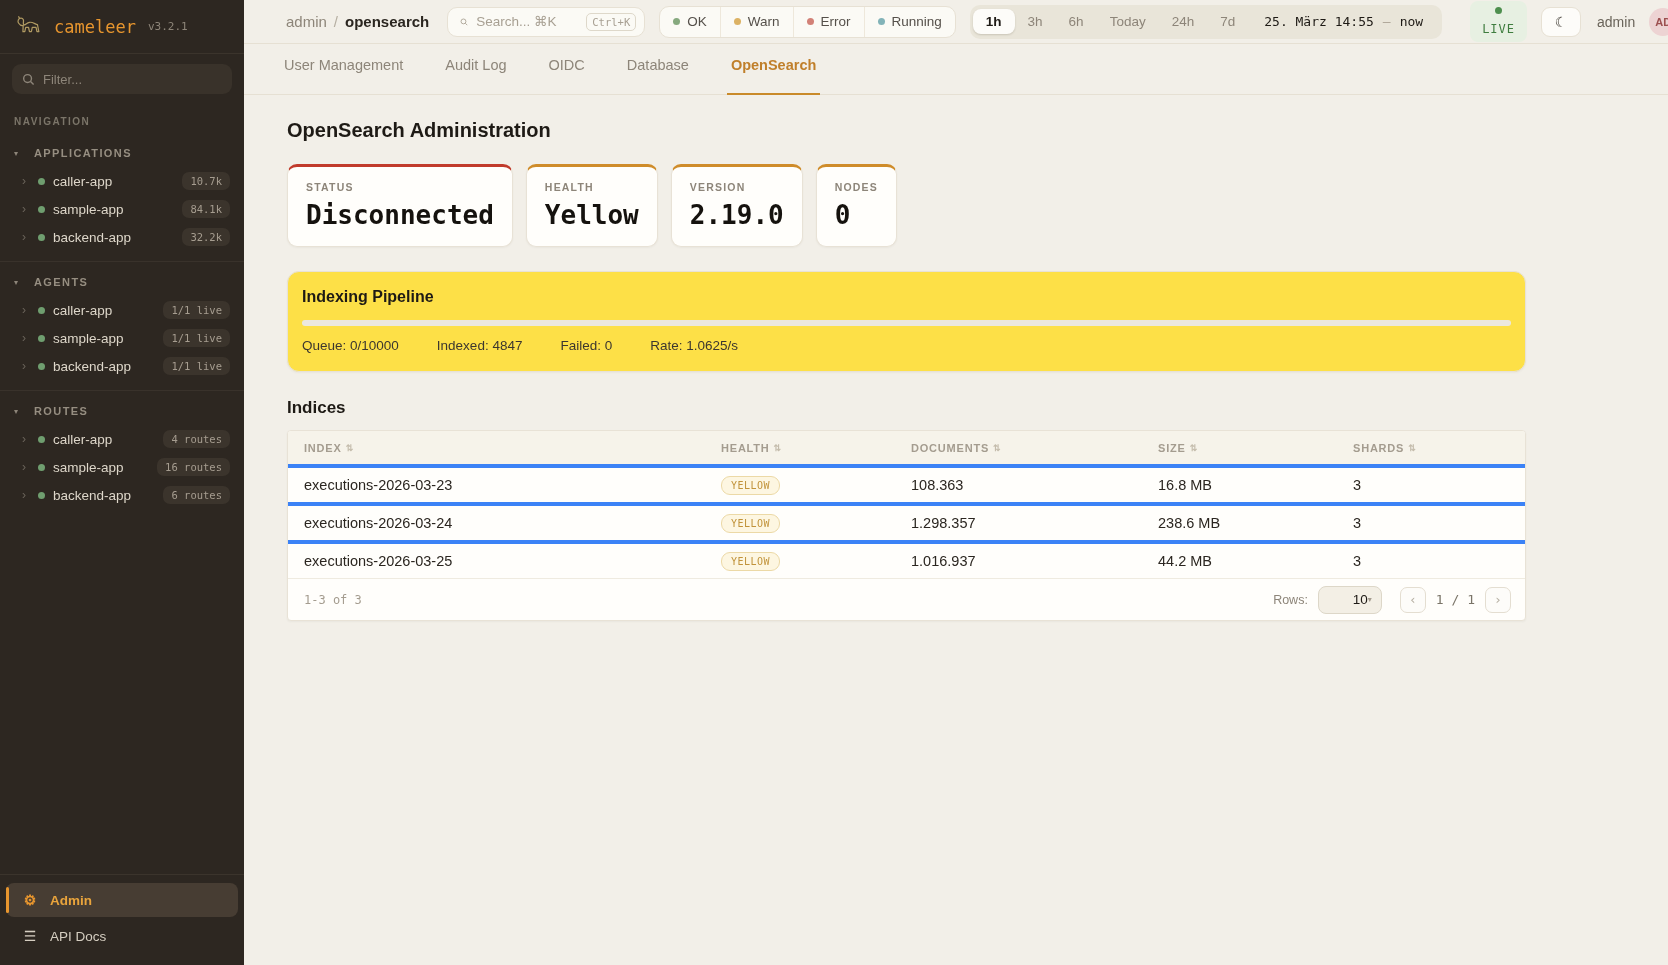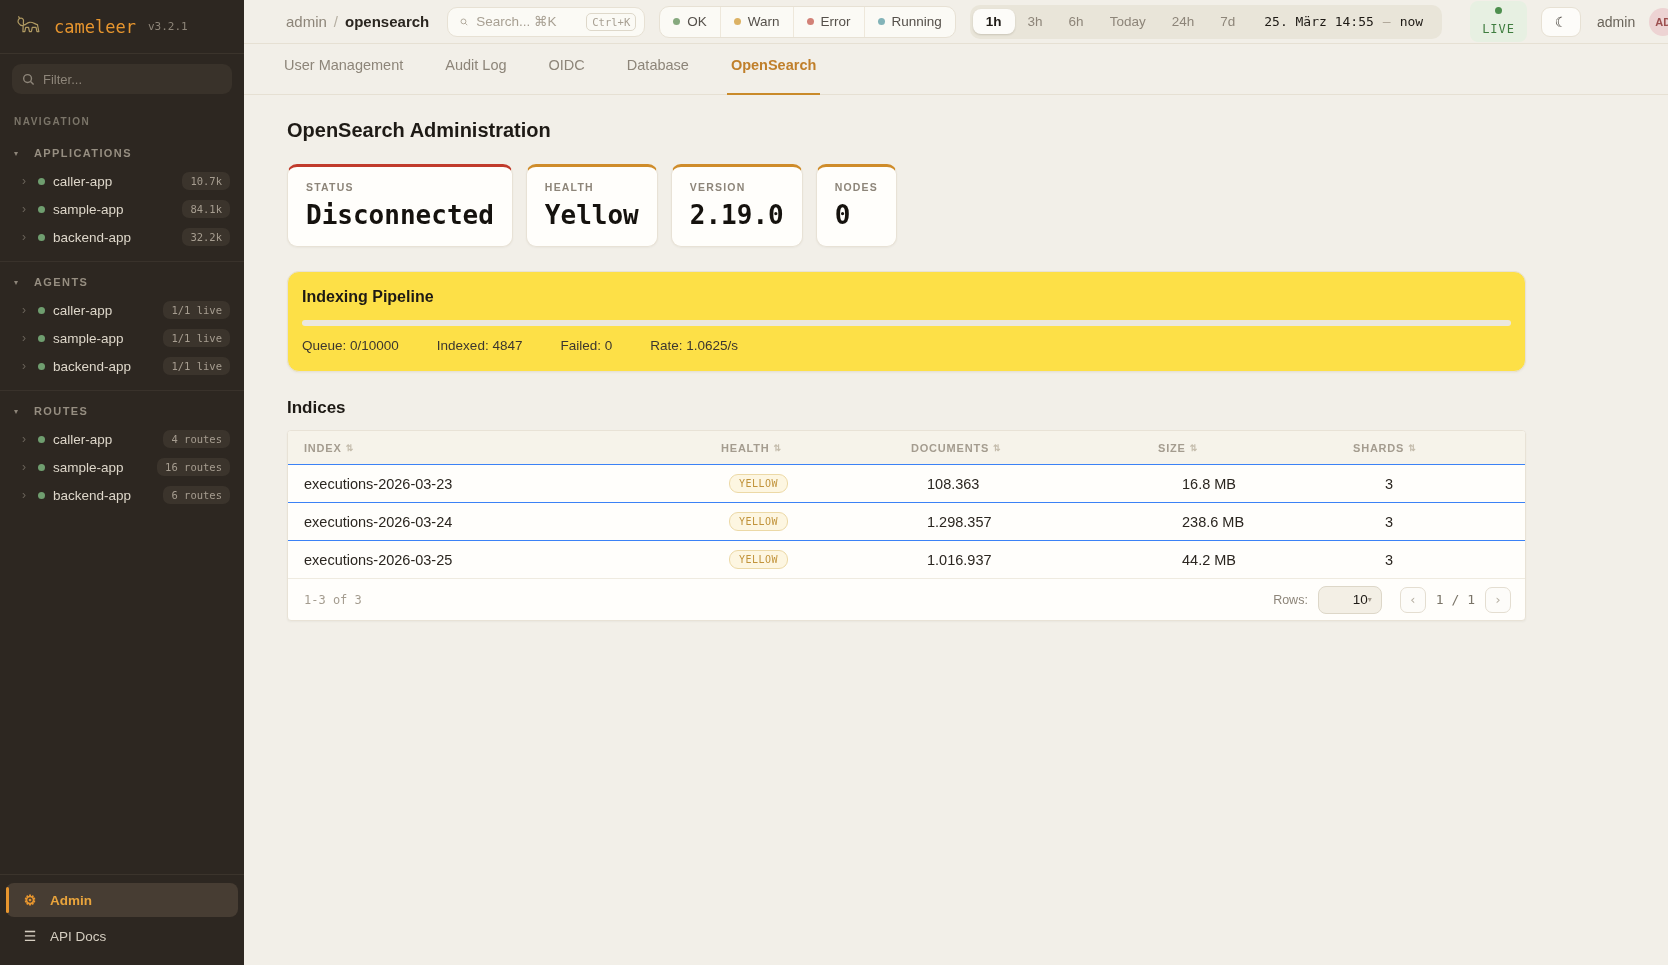--- a/index.html
+++ b/index.html
@@ -203,21 +203,21 @@
   .tbl-header, .tbl-row {
     display:grid; grid-template-columns:417px 190px 247px 195px 1fr;
     align-items:center;
   }
   .tbl-header {
     background:#f6f3ea; height:33px;
     font-size:11px; font-weight:bold; letter-spacing:.8px; color:#a49c8f;
   }
   .th { display:flex; align-items:center; gap:4px; padding:0 0 0 16px; cursor:pointer; }
   .sort-glyph { font-size:9px; color:#c4bcac; }
-  .tbl-row { height:38px; border-top:1px solid #3b82f6; font-size:14.5px; color:#2b2620;gap:8px; }
+  .tbl-row { height:38px; border-top:4px solid #3b82f6; font-size:14.5px; color:#2b2620; }
   .td { padding-left:16px; white-space:nowrap; }
   .health-badge {
     display:inline-block; font-family:"DejaVu Sans Mono", monospace; font-size:10px;
     letter-spacing:.5px; color:#c1933b; background:#fdf6e1; border:1px solid #ecd9a6;
     border-radius:9px; padding:3px 9px;
   }
   .tbl-footer {
     display:flex; align-items:center; border-top:1px solid #efebe0;
     height:42px; padding:0 14px 0 16px;
   }

